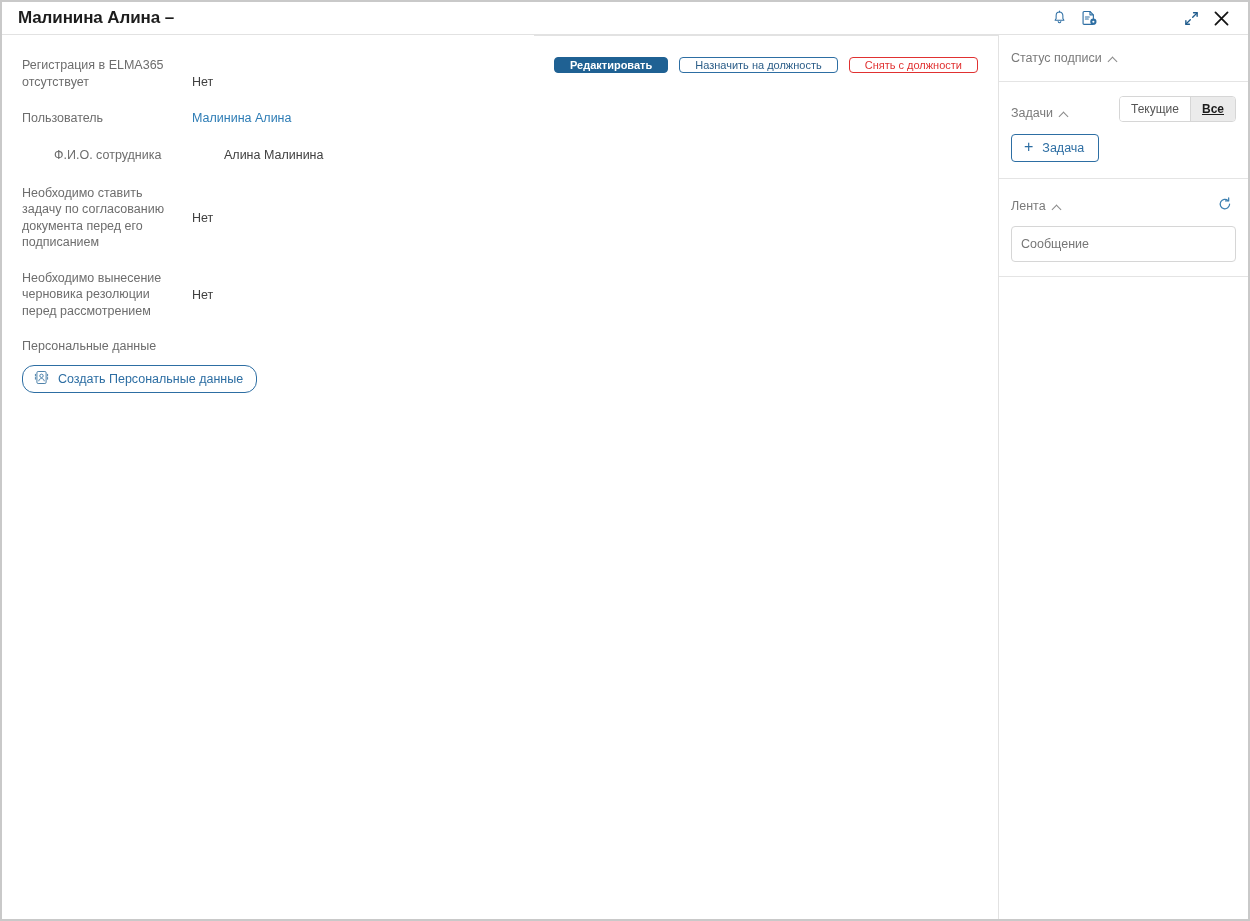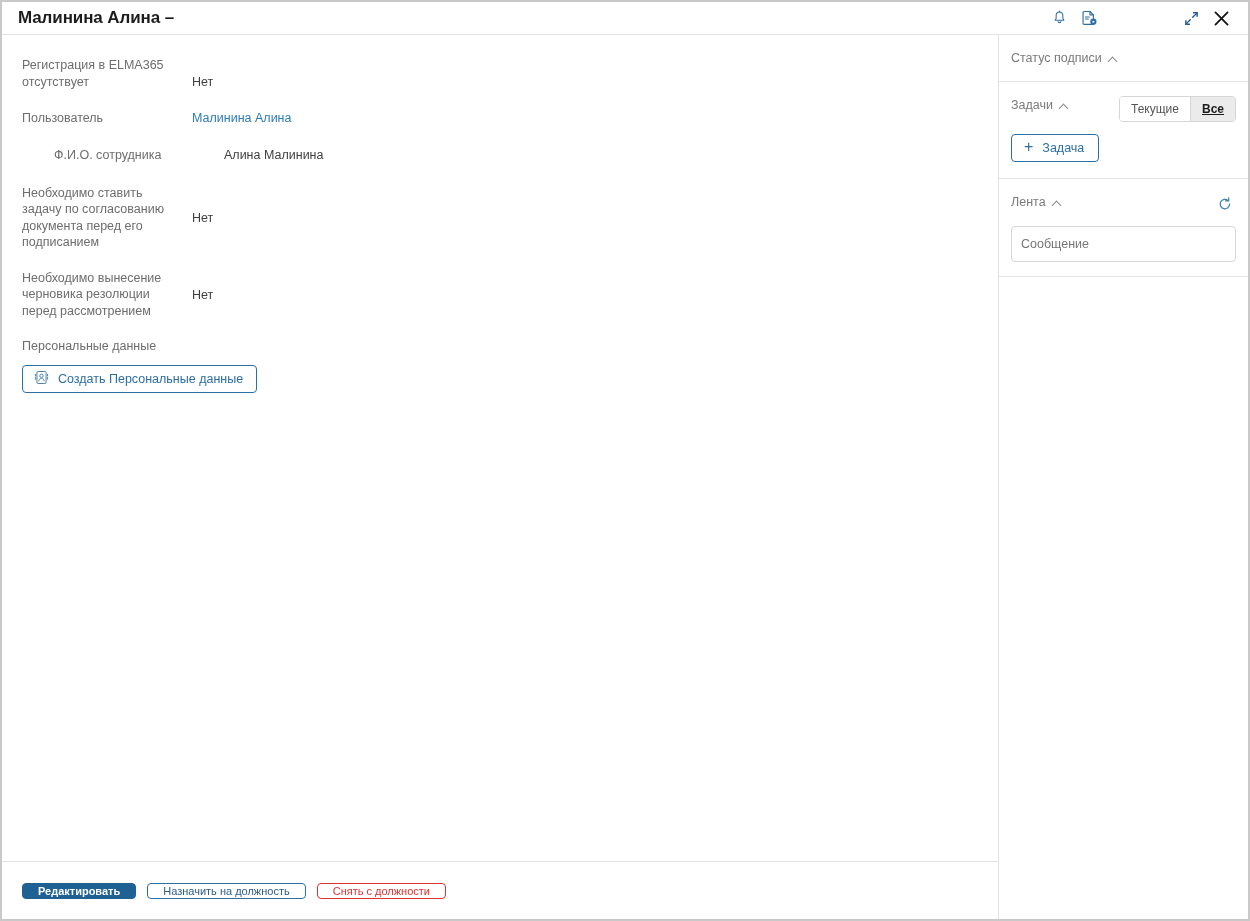--- a/index.html
+++ b/index.html
@@ -61,21 +61,21 @@
     flex: 1 1 auto;
     display: flex;
     min-height: 0;
   }
 
   
   .main-col {
     width: 996px;
     min-width: 996px;
     display: flex;
-    flex-direction: column;
+    flex-direction: row;
     background: #ffffff;
     border-top: 1px solid #e2e2e2;
     min-height: 0;
   }
   .main-scroll {
     flex: 1 1 auto;
     padding: 22px 0 0 0;
     overflow: hidden;
   }
 
@@ -119,21 +119,21 @@
   }
 
   .create-btn {
     margin: 0 20px;
     height: 28px;
     display: inline-flex;
     align-items: center;
     gap: 9px;
     padding: 0 13px 0 11px;
     border: 1px solid #2d6ea3;
-    border-radius: 4px;
+    border-radius: 12px;
     background: #ffffff;
     color: #2d6ea3;
     font-size: 12.5px;
     font-family: "Liberation Sans", sans-serif;
     cursor: pointer;
     white-space: nowrap;
   }
 
   
   .footer {
@@ -186,21 +186,21 @@
     min-height: 0;
   }
   .side-card {
     border-bottom: 1px solid #e4e4e4;
     padding: 14px 12px 14px 12px;
   }
   .side-card.flow { padding-bottom: 16px; }
 
   .side-head {
     display: flex;
-    align-items: flex-start;
+    align-items: flex-end;
     justify-content: space-between;
     gap: 8px;
   }
   .side-title {
     font-size: 12.5px;
     color: #7a7a7a;
     display: inline-flex;
     align-items: center;
     gap: 7px;
     cursor: pointer;

